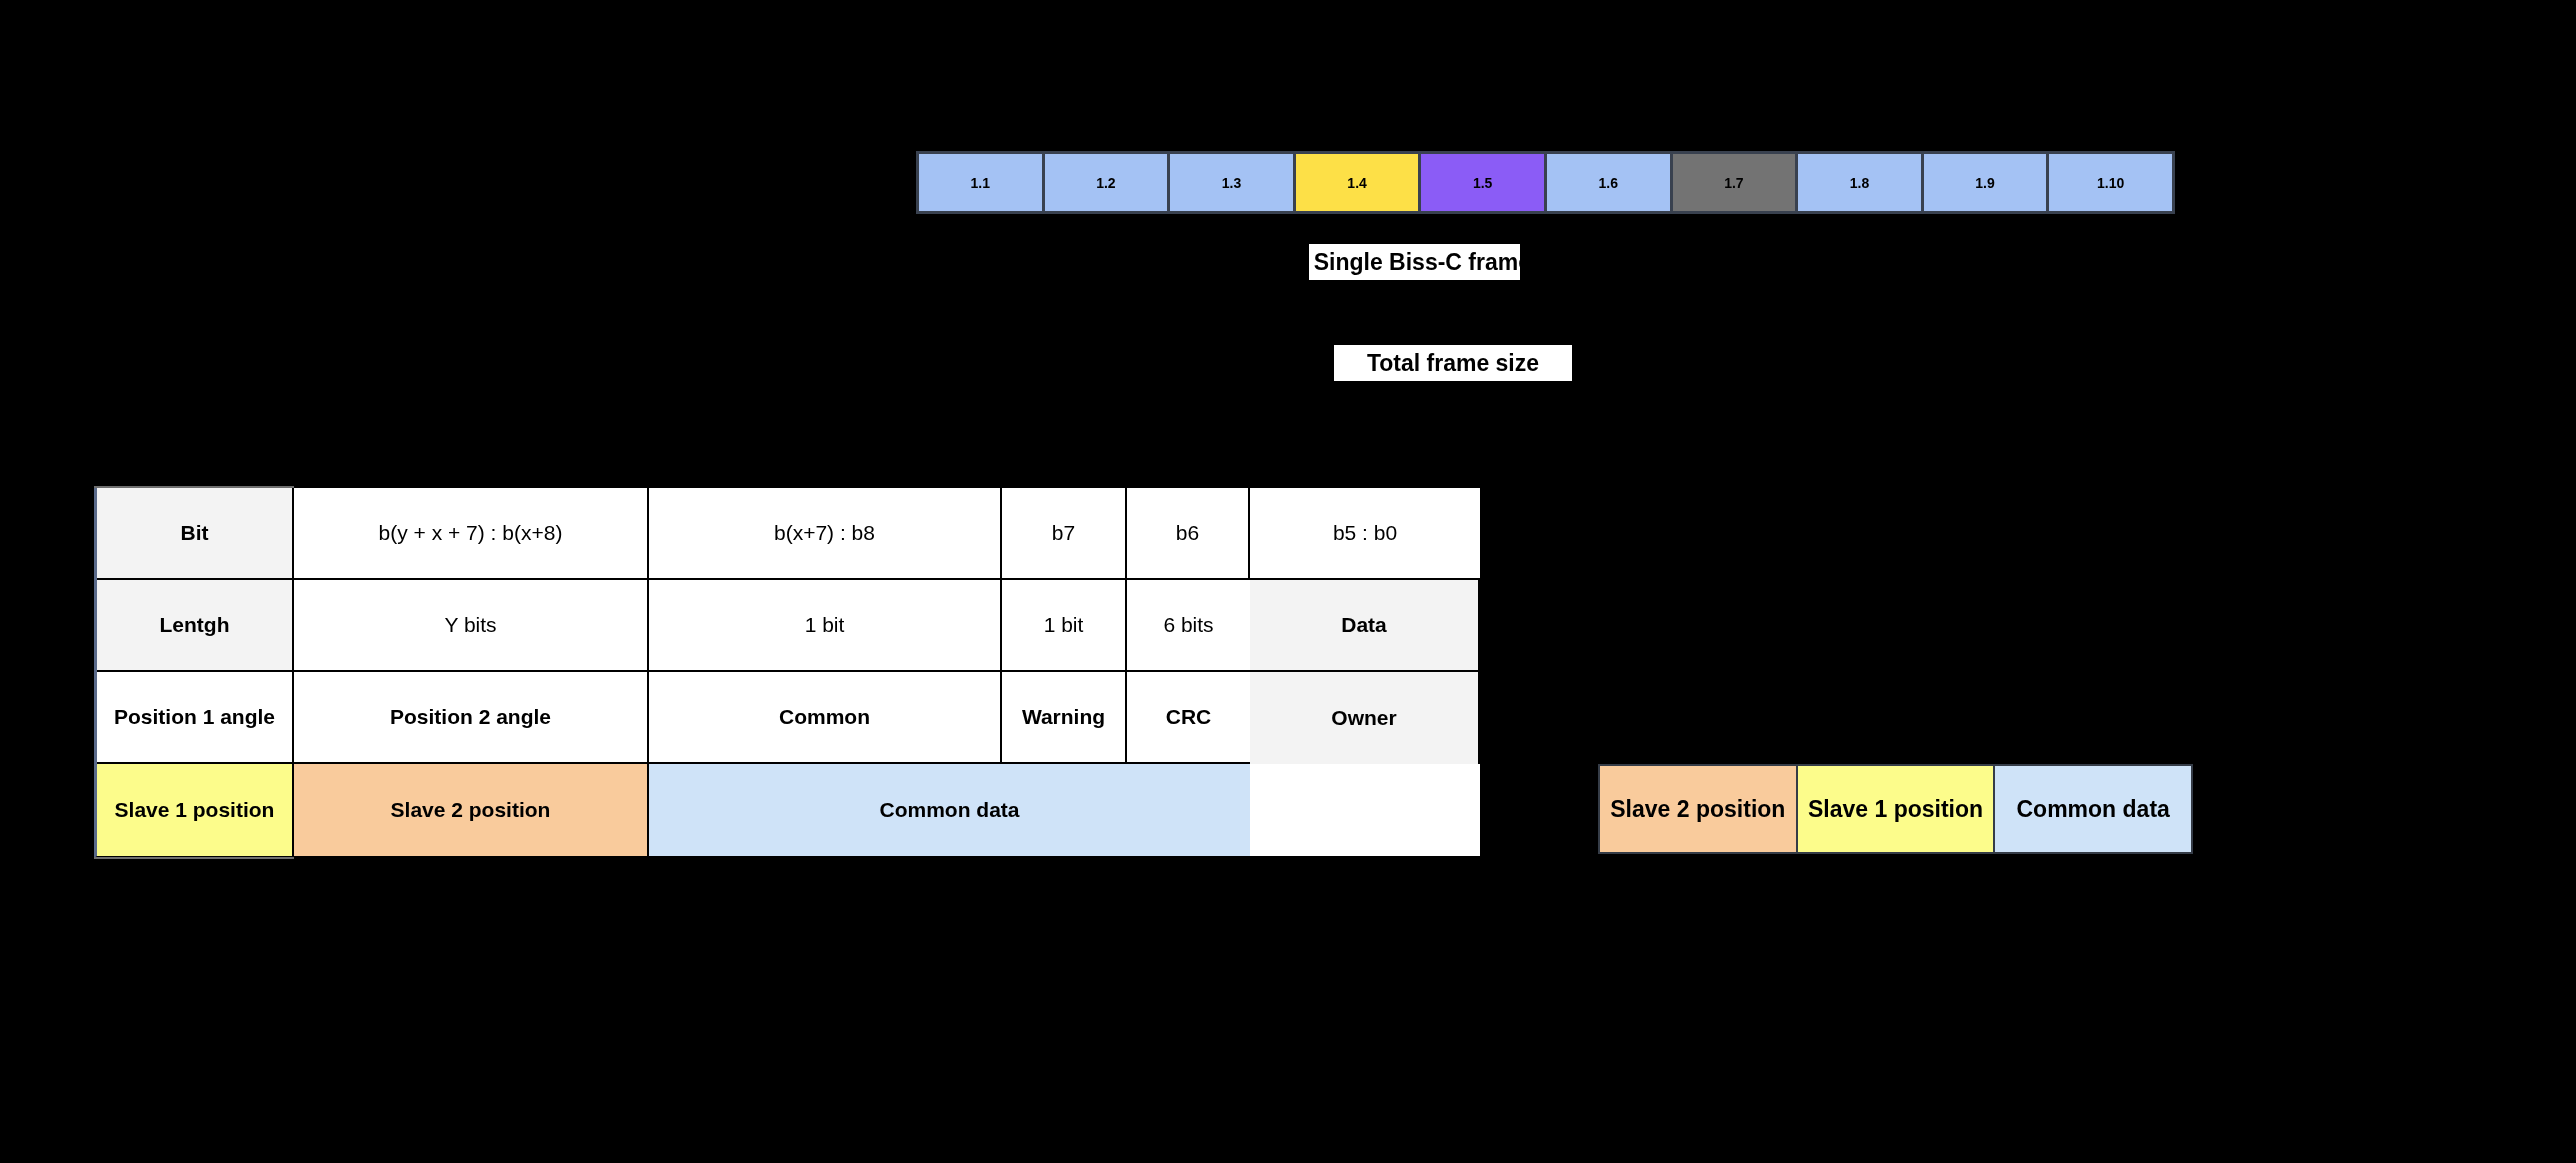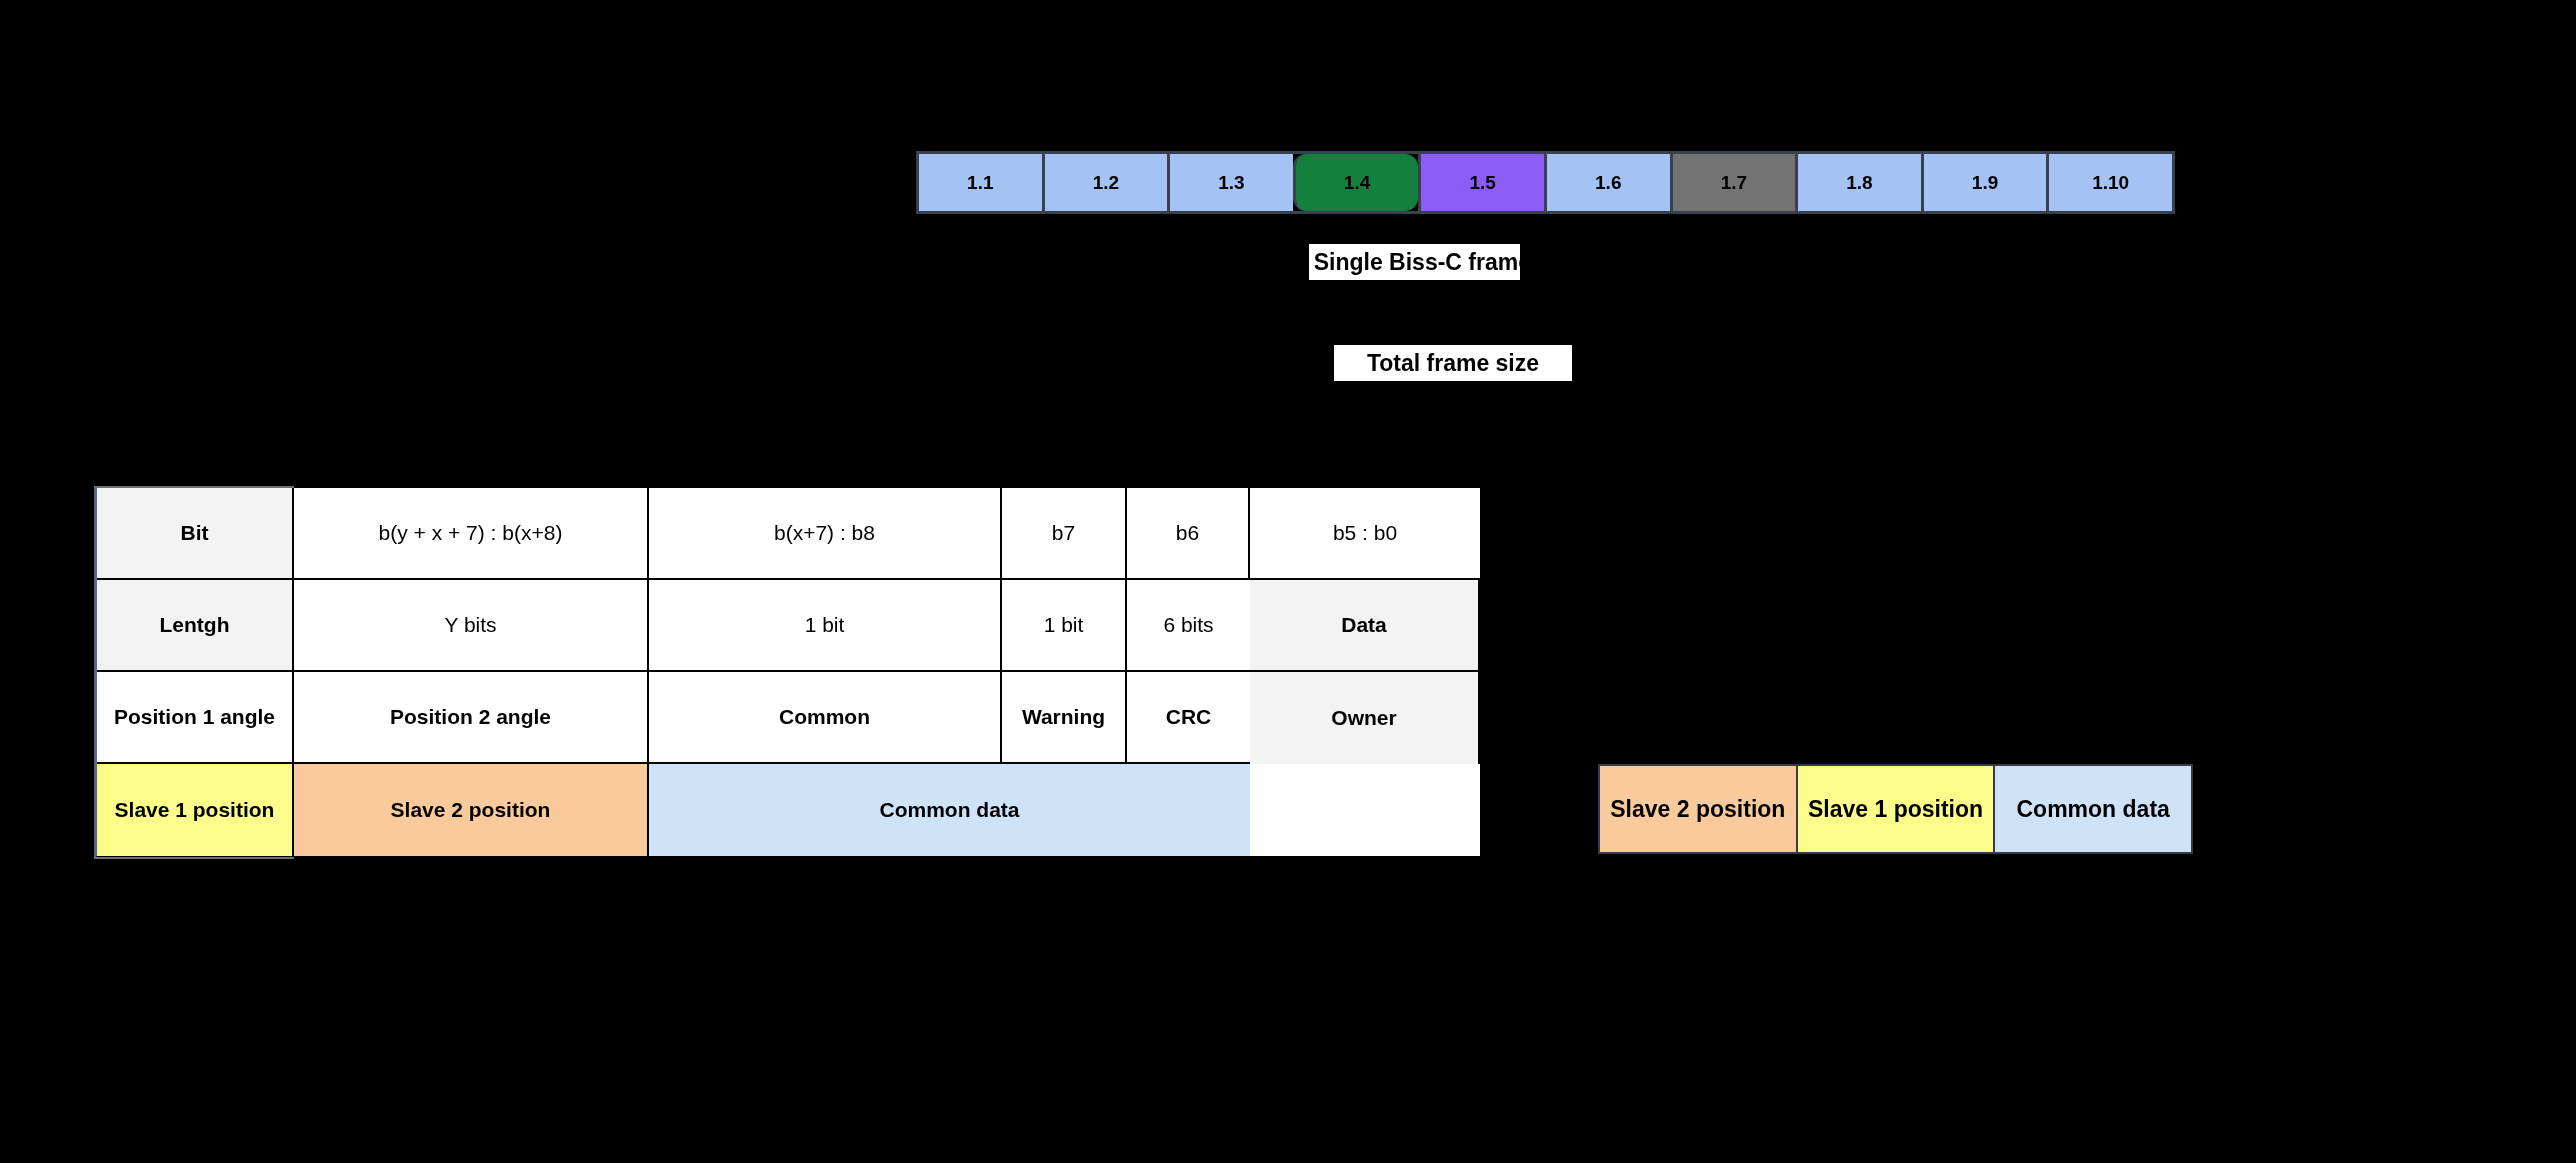--- a/index.html
+++ b/index.html
@@ -7,21 +7,21 @@
   body { font-family: "Liberation Sans", "DejaVu Sans", sans-serif; color: #000; }
   #canvas { position: relative; width: 2576px; height: 1163px; background: #000; }
 
   
   .frame-row {
     position: absolute; left: 916px; top: 151px; width: 1259px; height: 63px;
     display: flex; border: 3.1px solid #39414f;
   }
   .frame-cell {
     flex: 1; display: flex; align-items: center; justify-content: center;
-    font-weight: bold; font-size: 19px; border-left: 3.1px solid #39414f;
+    font-weight: bold; font-size: 14px; border-left: 3.1px solid #39414f;
   }
   .frame-cell:first-child { border-left: none; }
 
   
   .white-label {
     position: absolute; background: #ffffff; height: 36px; line-height: 36px;
     font-weight: bold; font-size: 23px; white-space: nowrap; overflow: hidden;
   }
   #single-frame-label { left: 1309px; top: 244px; width: 211px; padding-left: 4.7px; text-align: left; }
   #total-frame-label  { left: 1334px; top: 345px; width: 238px; text-align: center; }
@@ -65,21 +65,21 @@
 </style>
 </head>
 <body>
 
 <div id="canvas">
 
   <div class="frame-row">
     <div class="frame-cell" style="background-color: rgb(164, 194, 244);">1.1</div>
     <div class="frame-cell" style="background-color: rgb(164, 194, 244);">1.2</div>
     <div class="frame-cell" style="background-color: rgb(164, 194, 244);">1.3</div>
-    <div class="frame-cell" style="background-color: #15803d; border-radius: 13px;">1.4</div>
+    <div class="frame-cell" style="background-color: #fde047;">1.4</div>
     <div class="frame-cell" style="background-color: #8b5cf6;">1.5</div>
     <div class="frame-cell" style="background-color: rgb(164, 194, 244);">1.6</div>
     <div class="frame-cell" style="background-color: #737373;">1.7</div>
     <div class="frame-cell" style="background-color: rgb(164, 194, 244);">1.8</div>
     <div class="frame-cell" style="background-color: rgb(164, 194, 244);">1.9</div>
     <div class="frame-cell" style="background-color: rgb(164, 194, 244);">1.10</div>
   </div>
 
   <div class="white-label" id="single-frame-label">Single Biss-C frame</div>
   <div class="white-label" id="total-frame-label">Total frame size</div>

